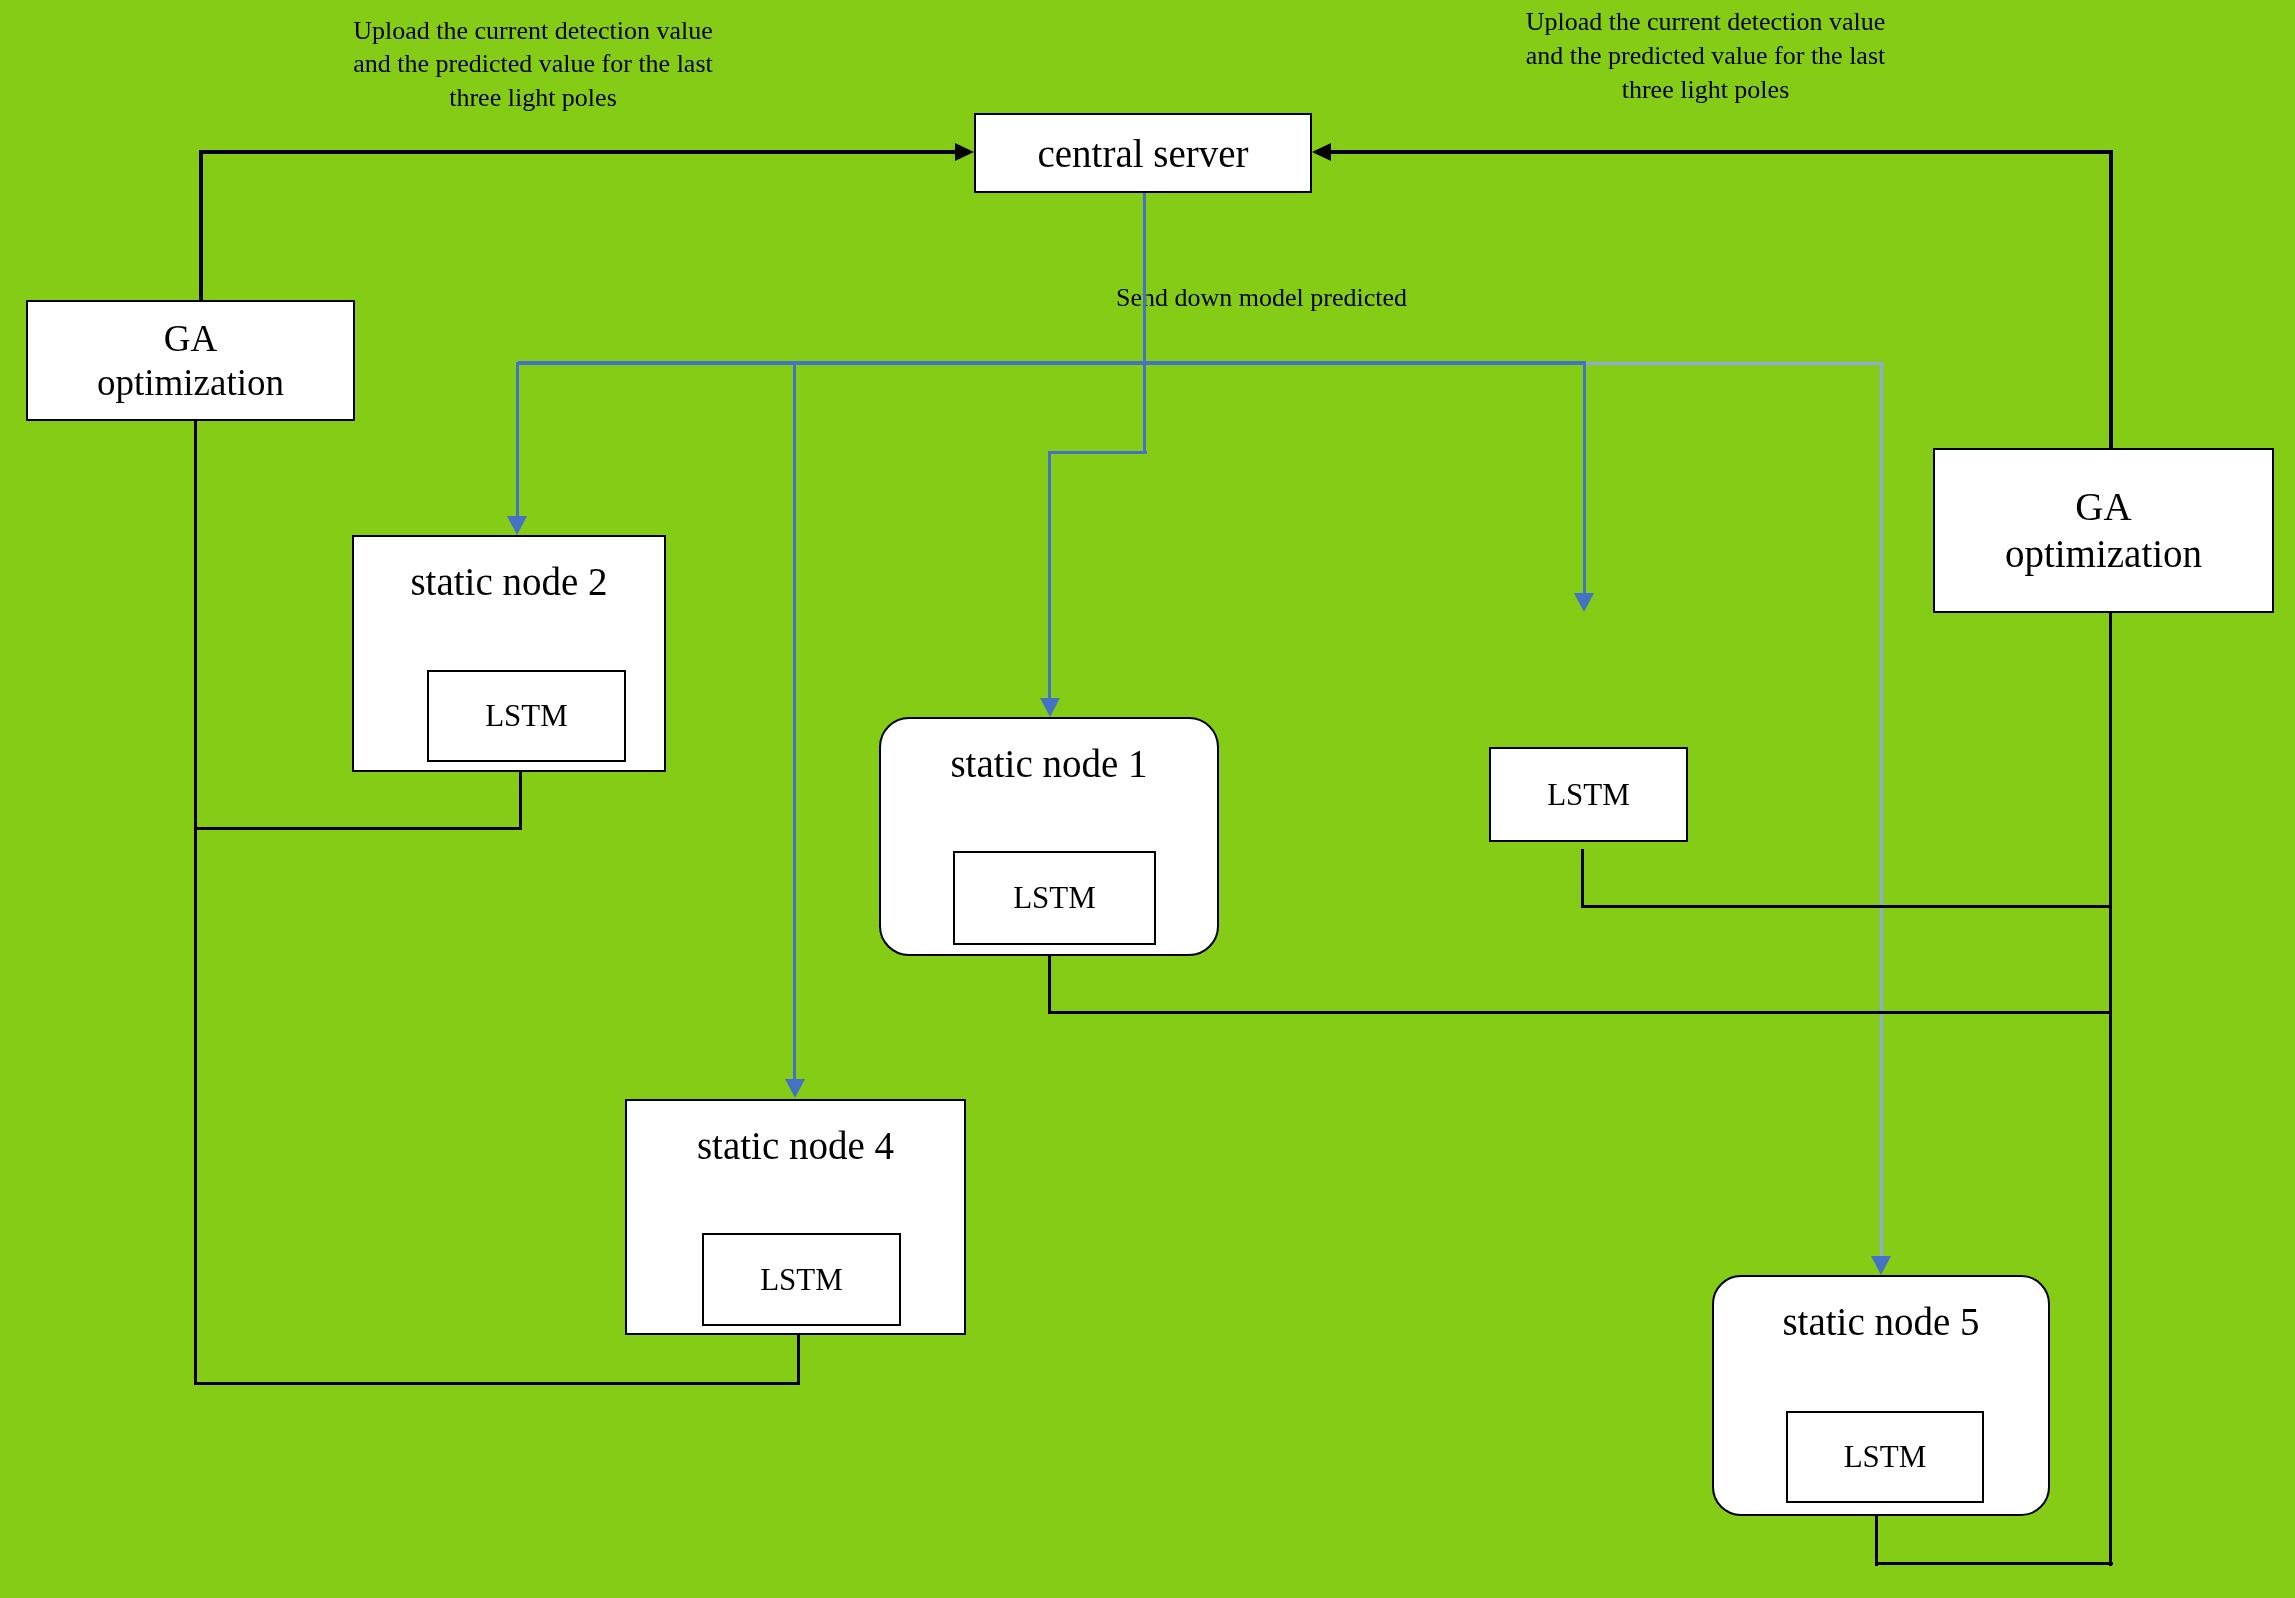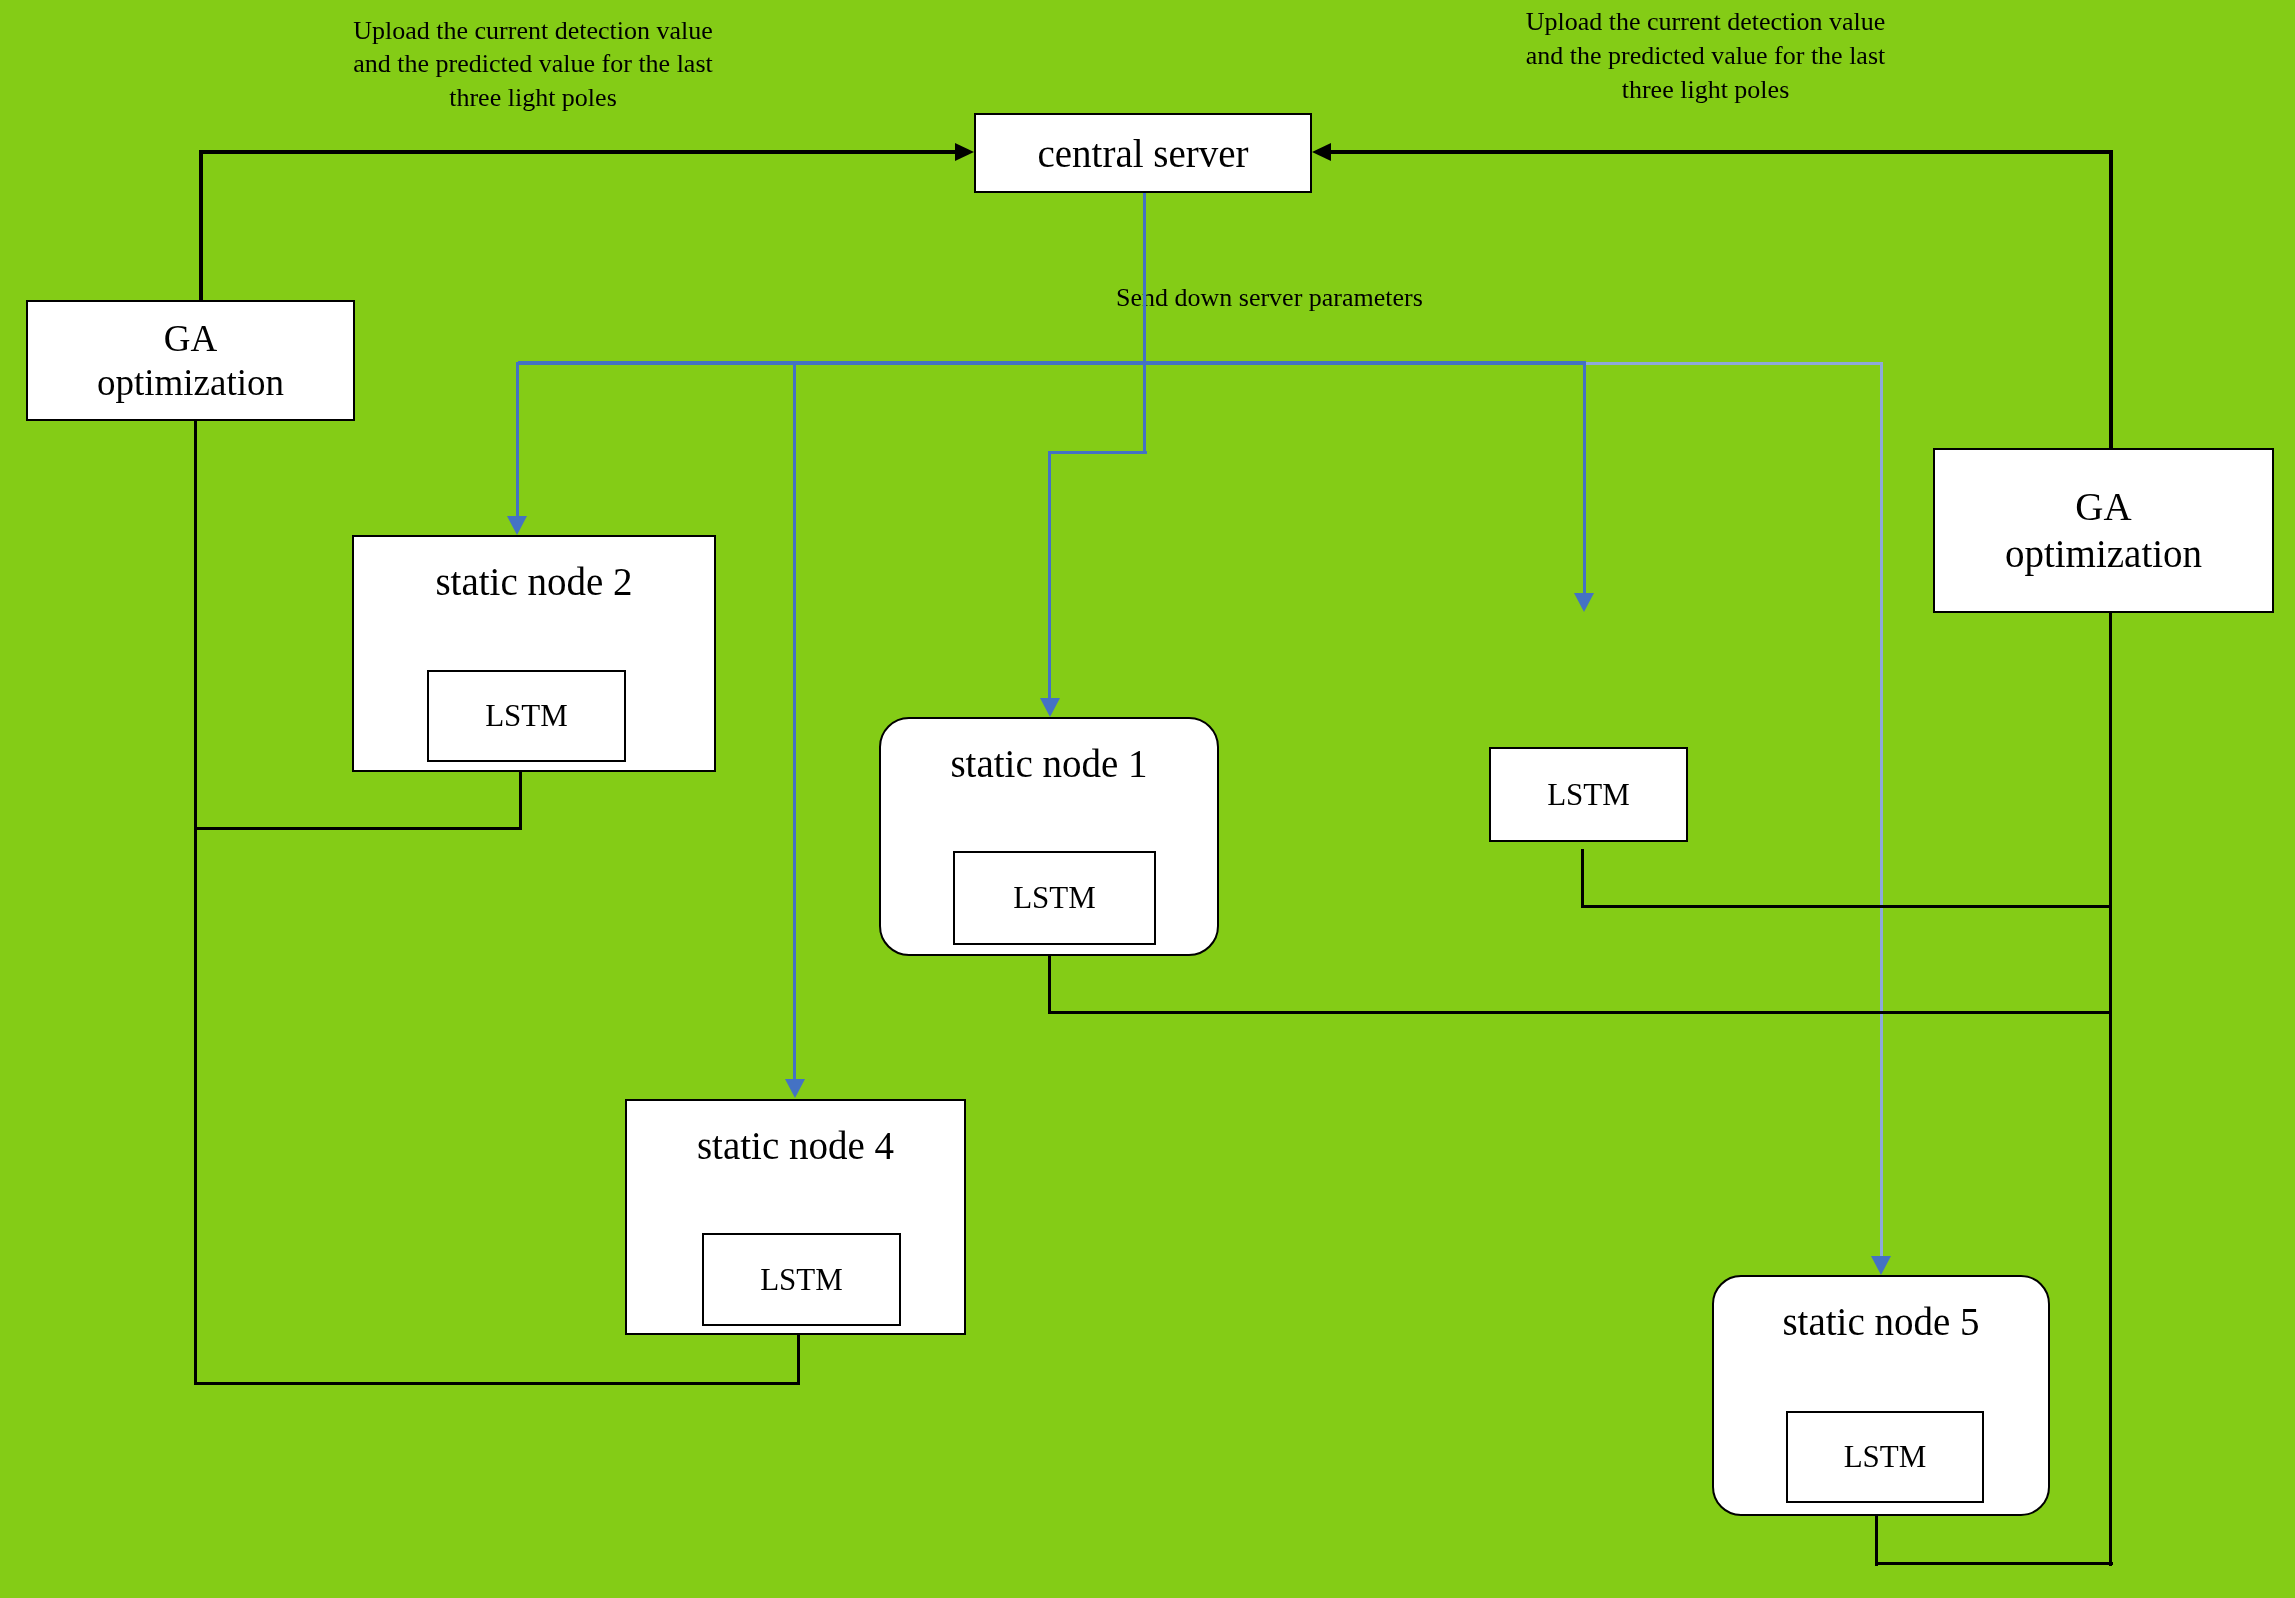--- a/index.html
+++ b/index.html
@@ -53,21 +53,21 @@
     <div>and the predicted value for the last</div>
     <div>three light poles</div>
   </div>
 
   <div class="annot" style="left:1411px;top:5.1px;width:589px;">
     <div>Upload the current detection value</div>
     <div>and the predicted value for the last</div>
     <div>three light poles</div>
   </div>
 
-  <div class="annot" style="left:1116px;top:281px;text-align:left;">Send down server parameters</div>
+  <div class="annot" style="left:1116px;top:281px;text-align:left;">Send down model predicted</div>
 
   <div class="hline" style="left:201px;top:150px;width:755px;height:4.2px;"></div>
   <div class="arrow arrow-right" style="left:955px;top:143px;"></div>
 
   <div class="hline" style="left:1331px;top:150px;width:782px;height:4.2px;"></div>
   <div class="arrow arrow-left" style="left:1312px;top:143px;"></div>
 
   <div class="vline" style="left:199px;top:150px;width:4.2px;height:151px;"></div>
   <div class="vline" style="left:2109px;top:150px;width:4.2px;height:300px;"></div>
 
@@ -124,21 +124,21 @@
     <span>optimization</span>
   </div>
 
   <div class="box node-box" style="left:879px;top:717px;width:340px;height:239px;border-radius:30px;">
     <span>static node 1</span>
   </div>
   <div class="box lstm-box" style="left:953px;top:851px;width:203px;height:94px;">
     <span>LSTM</span>
   </div>
 
-  <div class="box node-box" style="left:352px;top:535px;width:364px;height:237px;">
+  <div class="box node-box" style="left:352px;top:535px;width:314px;height:237px;">
     <span>static node 2</span>
   </div>
   <div class="box lstm-box" style="left:427px;top:670px;width:199px;height:92px;">
     <span>LSTM</span>
   </div>
 
   <div class="box lstm-box" style="left:1489px;top:747px;width:199px;height:95px;">
     <span>LSTM</span>
   </div>
 

